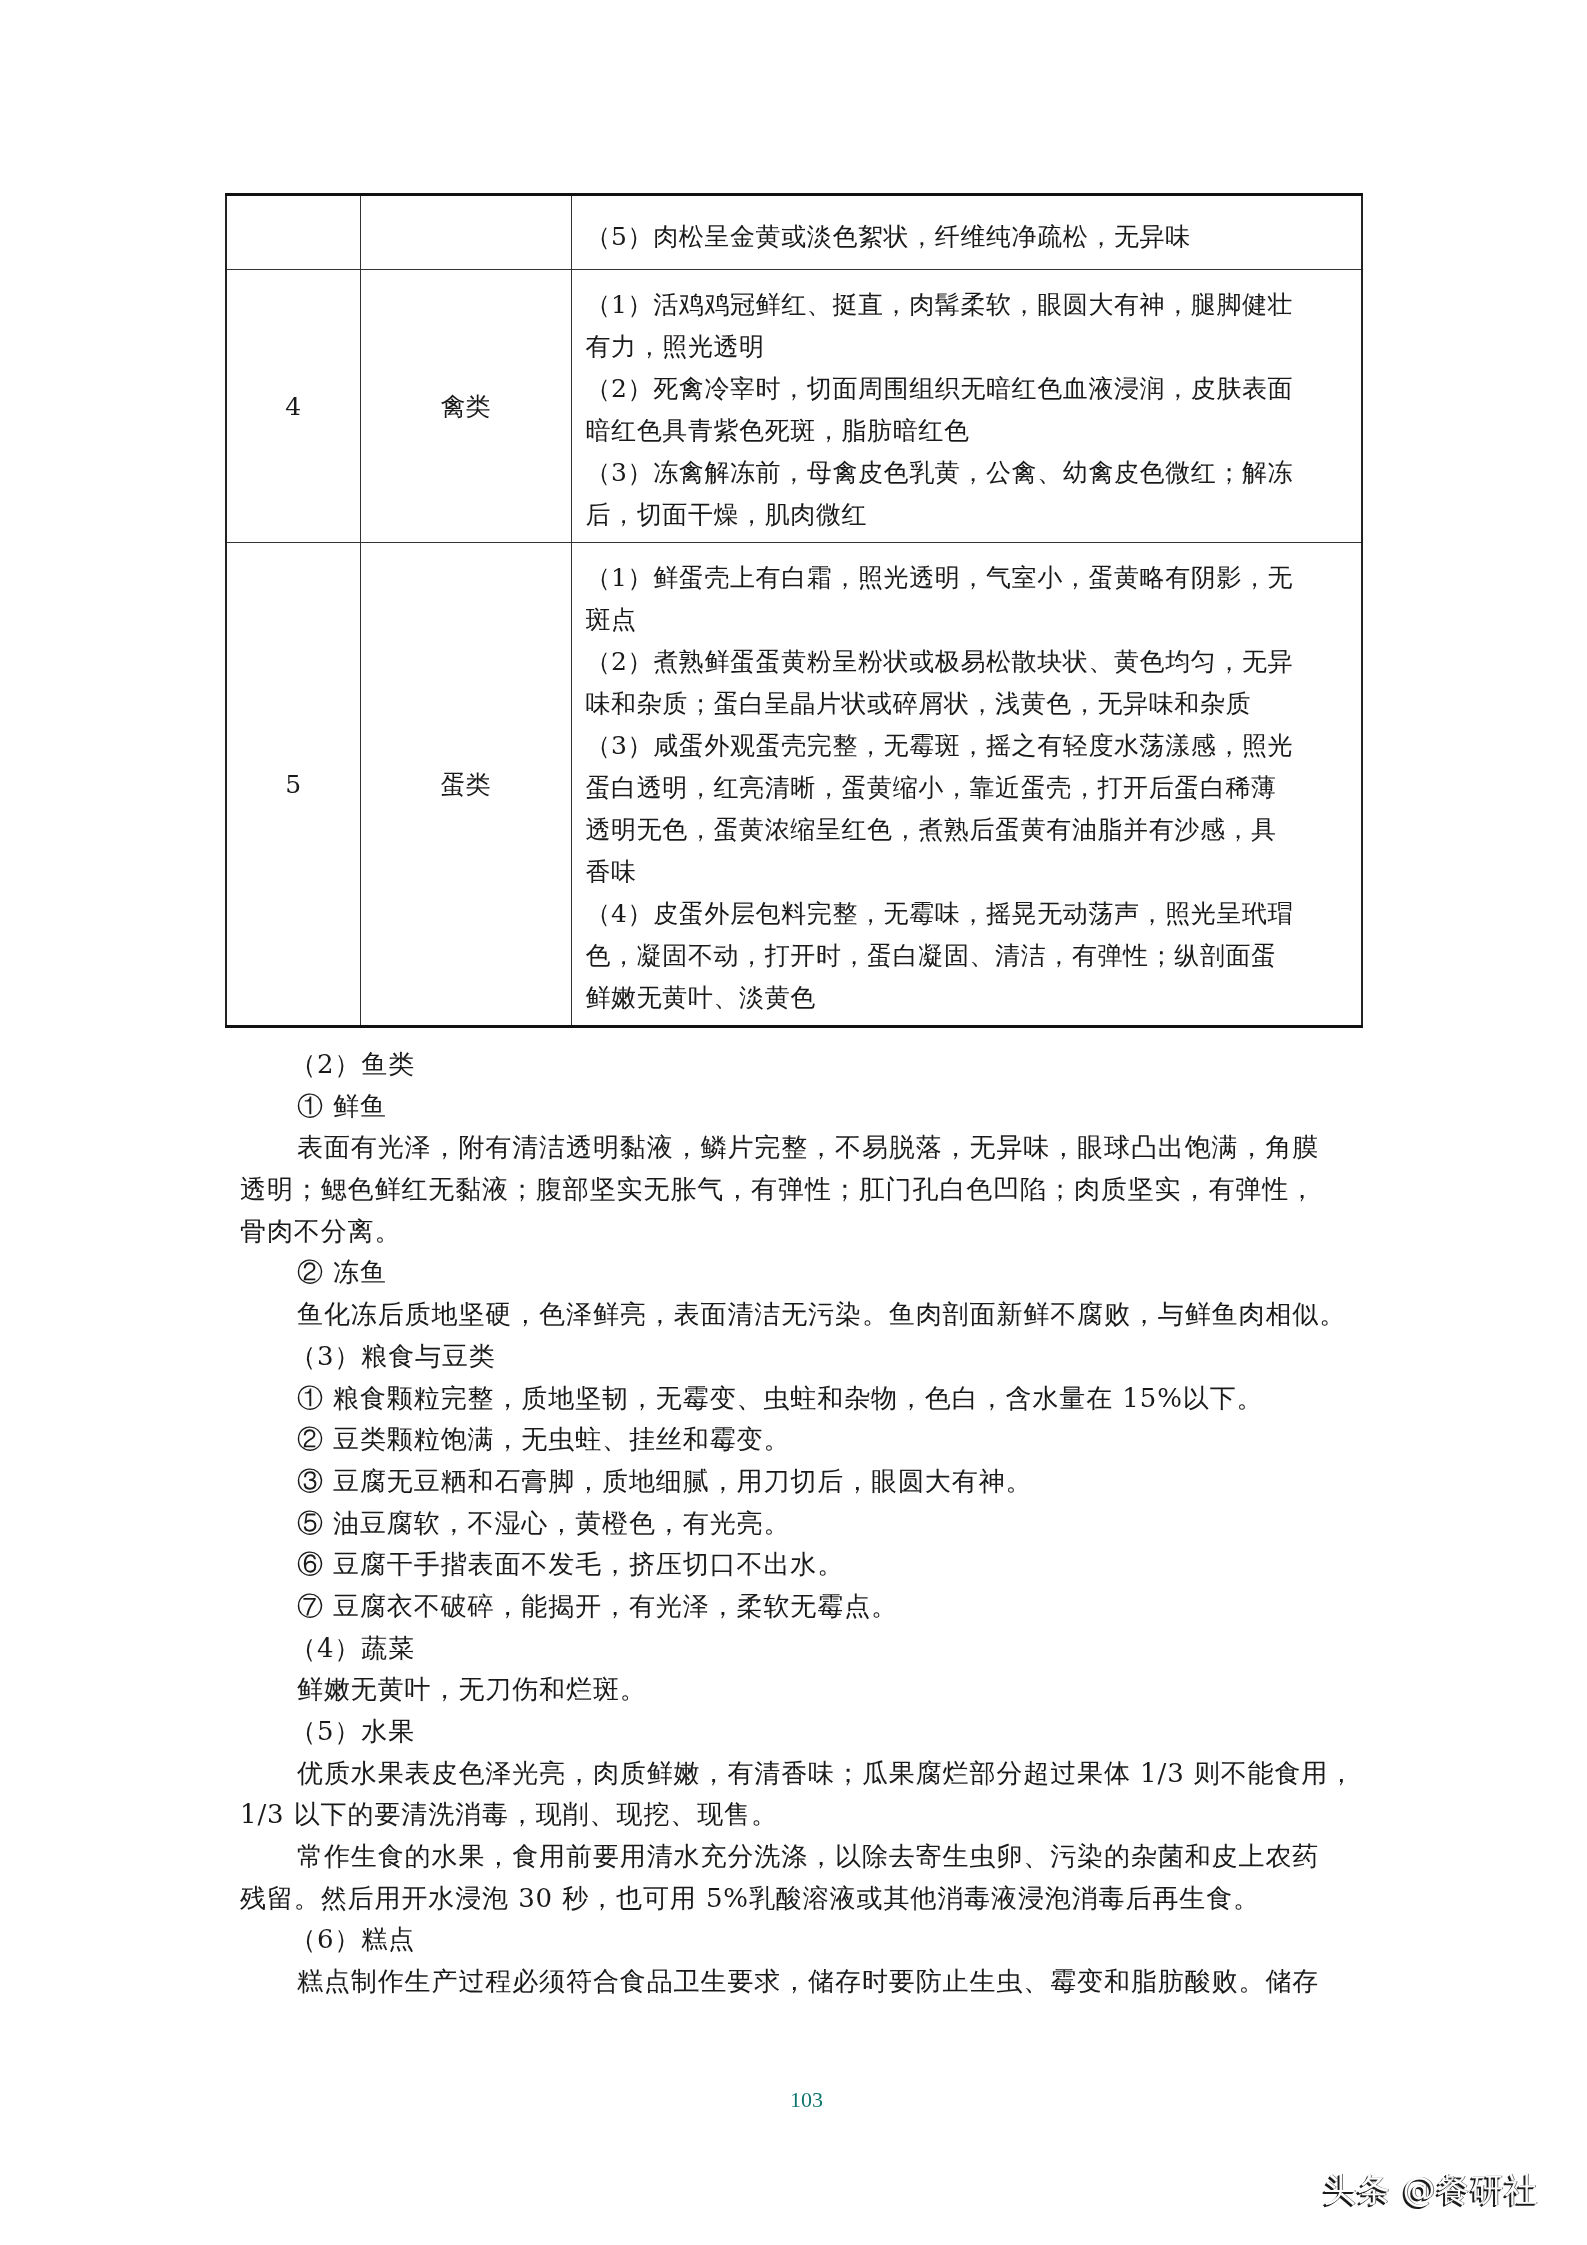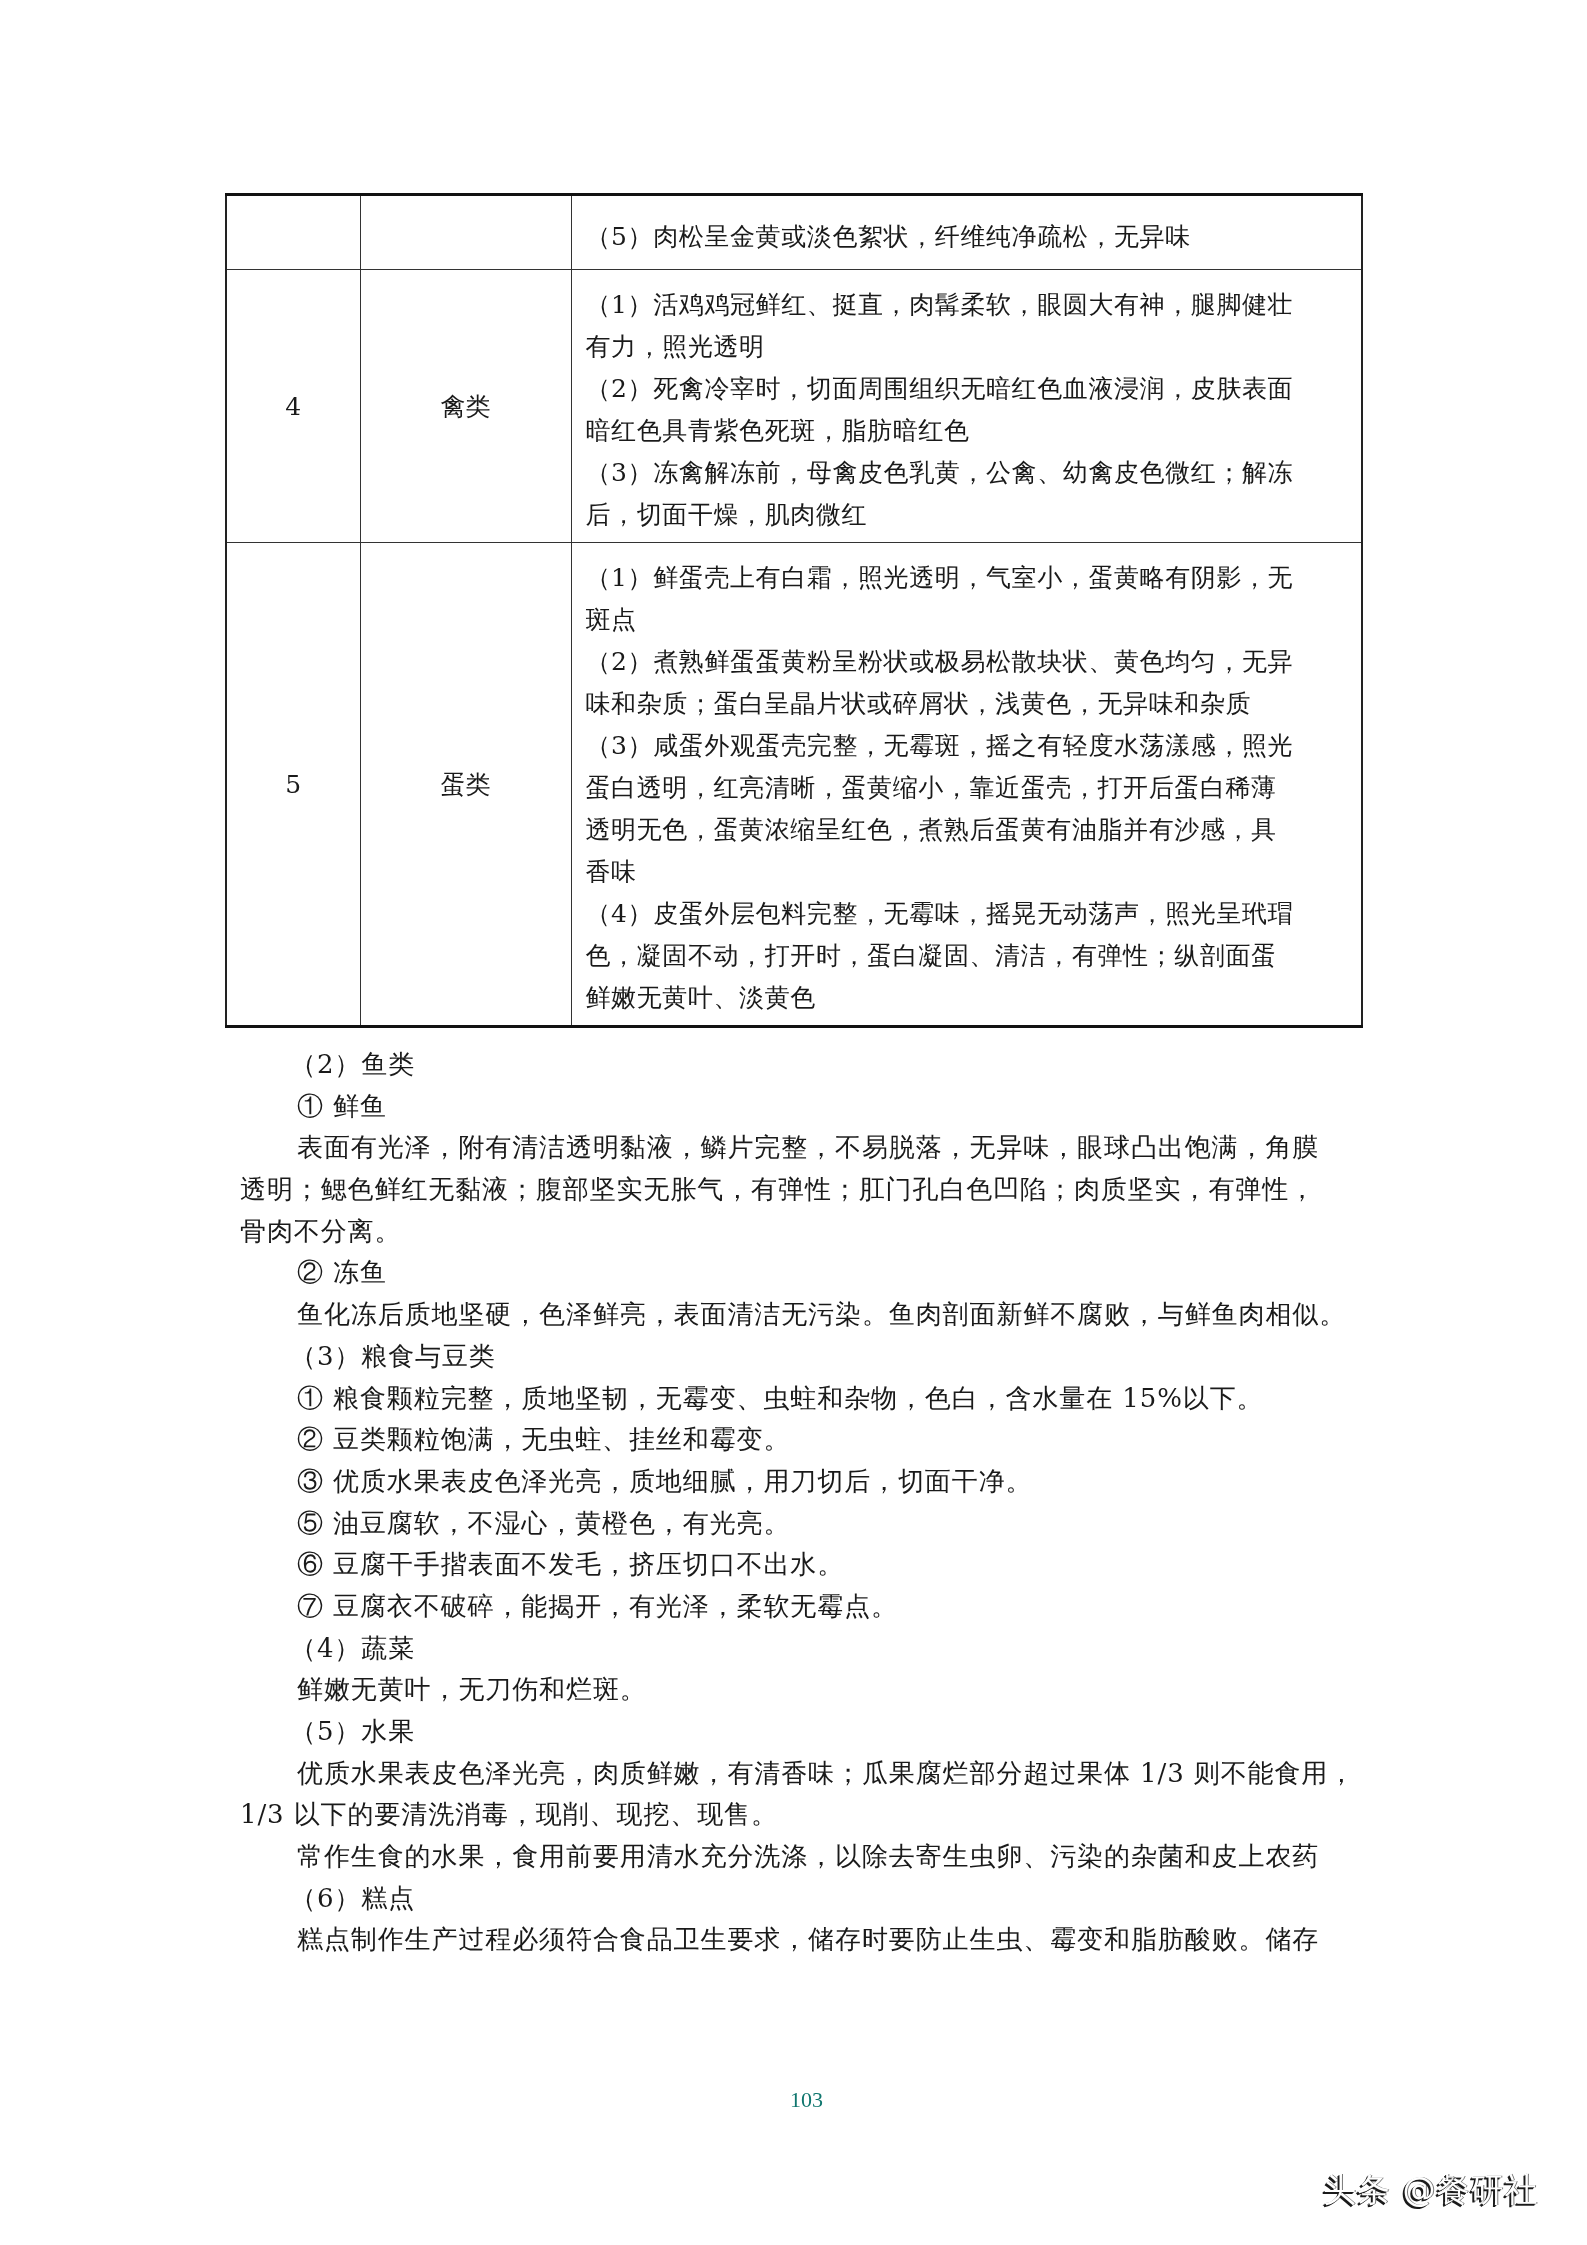--- a/index.html
+++ b/index.html
@@ -156,29 +156,30 @@
       <div class="p heading">（2）鱼类</div>
       <div class="p ind">① 鲜鱼</div>
       <div class="p ind">表面有光泽，附有清洁透明黏液，鳞片完整，不易脱落，无异味，眼球凸出饱满，角膜</div>
       <div class="p flush">透明；鳃色鲜红无黏液；腹部坚实无胀气，有弹性；肛门孔白色凹陷；肉质坚实，有弹性，</div>
       <div class="p flush">骨肉不分离。</div>
       <div class="p ind">② 冻鱼</div>
       <div class="p ind">鱼化冻后质地坚硬，色泽鲜亮，表面清洁无污染。鱼肉剖面新鲜不腐败，与鲜鱼肉相似。</div>
       <div class="p heading">（3）粮食与豆类</div>
       <div class="p ind">① 粮食颗粒完整，质地坚韧，无霉变、虫蛀和杂物，色白，含水量在 15%以下。</div>
       <div class="p ind">② 豆类颗粒饱满，无虫蛀、挂丝和霉变。</div>
-      <div class="p ind">③ 优质水果表皮色泽光亮，质地细腻，用刀切后，切面干净。</div>
+      <div class="p ind">③ 豆腐无豆粞和石膏脚，质地细腻，用刀切后，眼圆大有神。</div>
       <div class="p ind">⑤ 油豆腐软，不湿心，黄橙色，有光亮。</div>
       <div class="p ind">⑥ 豆腐干手揩表面不发毛，挤压切口不出水。</div>
       <div class="p ind">⑦ 豆腐衣不破碎，能揭开，有光泽，柔软无霉点。</div>
       <div class="p heading">（4）蔬菜</div>
       <div class="p ind">鲜嫩无黄叶，无刀伤和烂斑。</div>
       <div class="p heading">（5）水果</div>
       <div class="p ind">优质水果表皮色泽光亮，肉质鲜嫩，有清香味；瓜果腐烂部分超过果体 1/3 则不能食用，</div>
       <div class="p flush">1/3 以下的要清洗消毒，现削、现挖、现售。</div>
       <div class="p ind">常作生食的水果，食用前要用清水充分洗涤，以除去寄生虫卵、污染的杂菌和皮上农药</div>
+      <div class="p flush">残留。然后用开水浸泡 30 秒，也可用 5%乳酸溶液或其他消毒液浸泡消毒后再生食。</div>
       <div class="p heading">（6）糕点</div>
       <div class="p ind">糕点制作生产过程必须符合食品卫生要求，储存时要防止生虫、霉变和脂肪酸败。储存</div>
     </div>
 
   <div class="page-number">103</div>
   <div class="watermark">头条 @餐研社</div>
 </div>
 
 </body></html>

